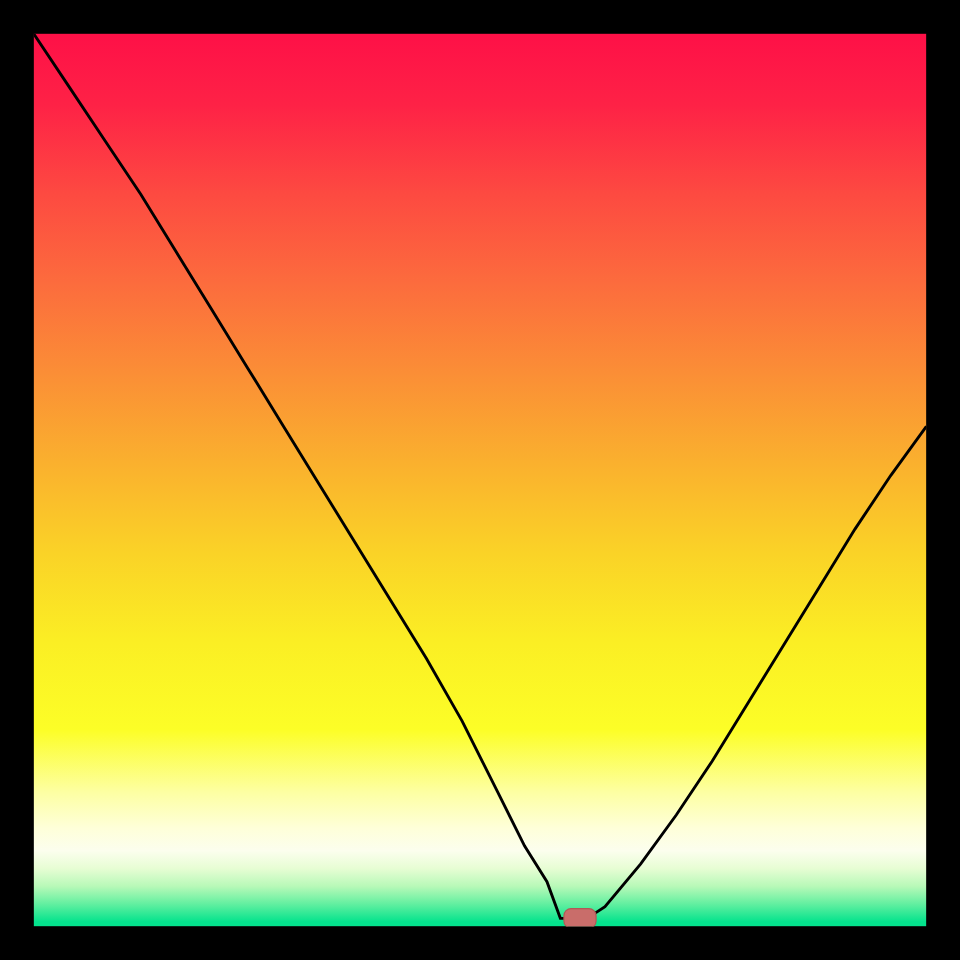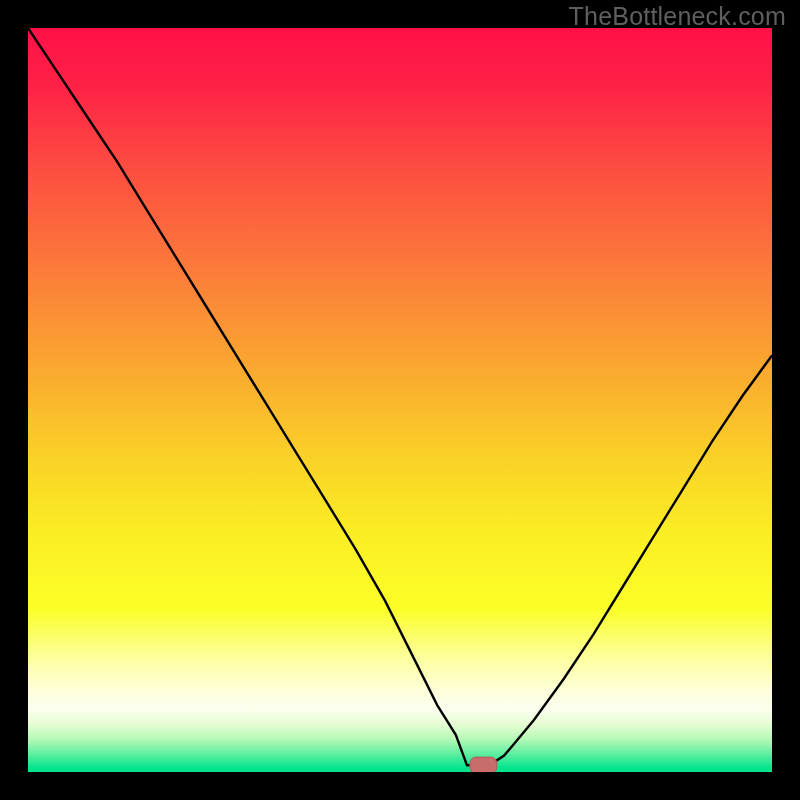--- a/index.html
+++ b/index.html
@@ -39,21 +39,20 @@
   svg.plot {
     display: block;
     width: 744px;
     height: 744px;
   }
 </style>
 </head>
 <body>
 
 <div class="frame">
-  <div class="watermark">TheBottleneck.com</div>
 
   <div class="plot-outer">
     <svg class="plot" viewBox="0 0 744 744" preserveAspectRatio="none">
       <defs>
         <linearGradient id="bgGrad" x1="0" y1="0" x2="0" y2="1">
             <stop offset="0.00%" stop-color="#fe1047"></stop>
             <stop offset="8.00%" stop-color="#fe2246"></stop>
             <stop offset="18.00%" stop-color="#fd4a41"></stop>
             <stop offset="28.00%" stop-color="#fc6c3d"></stop>
             <stop offset="38.00%" stop-color="#fb8e36"></stop>

